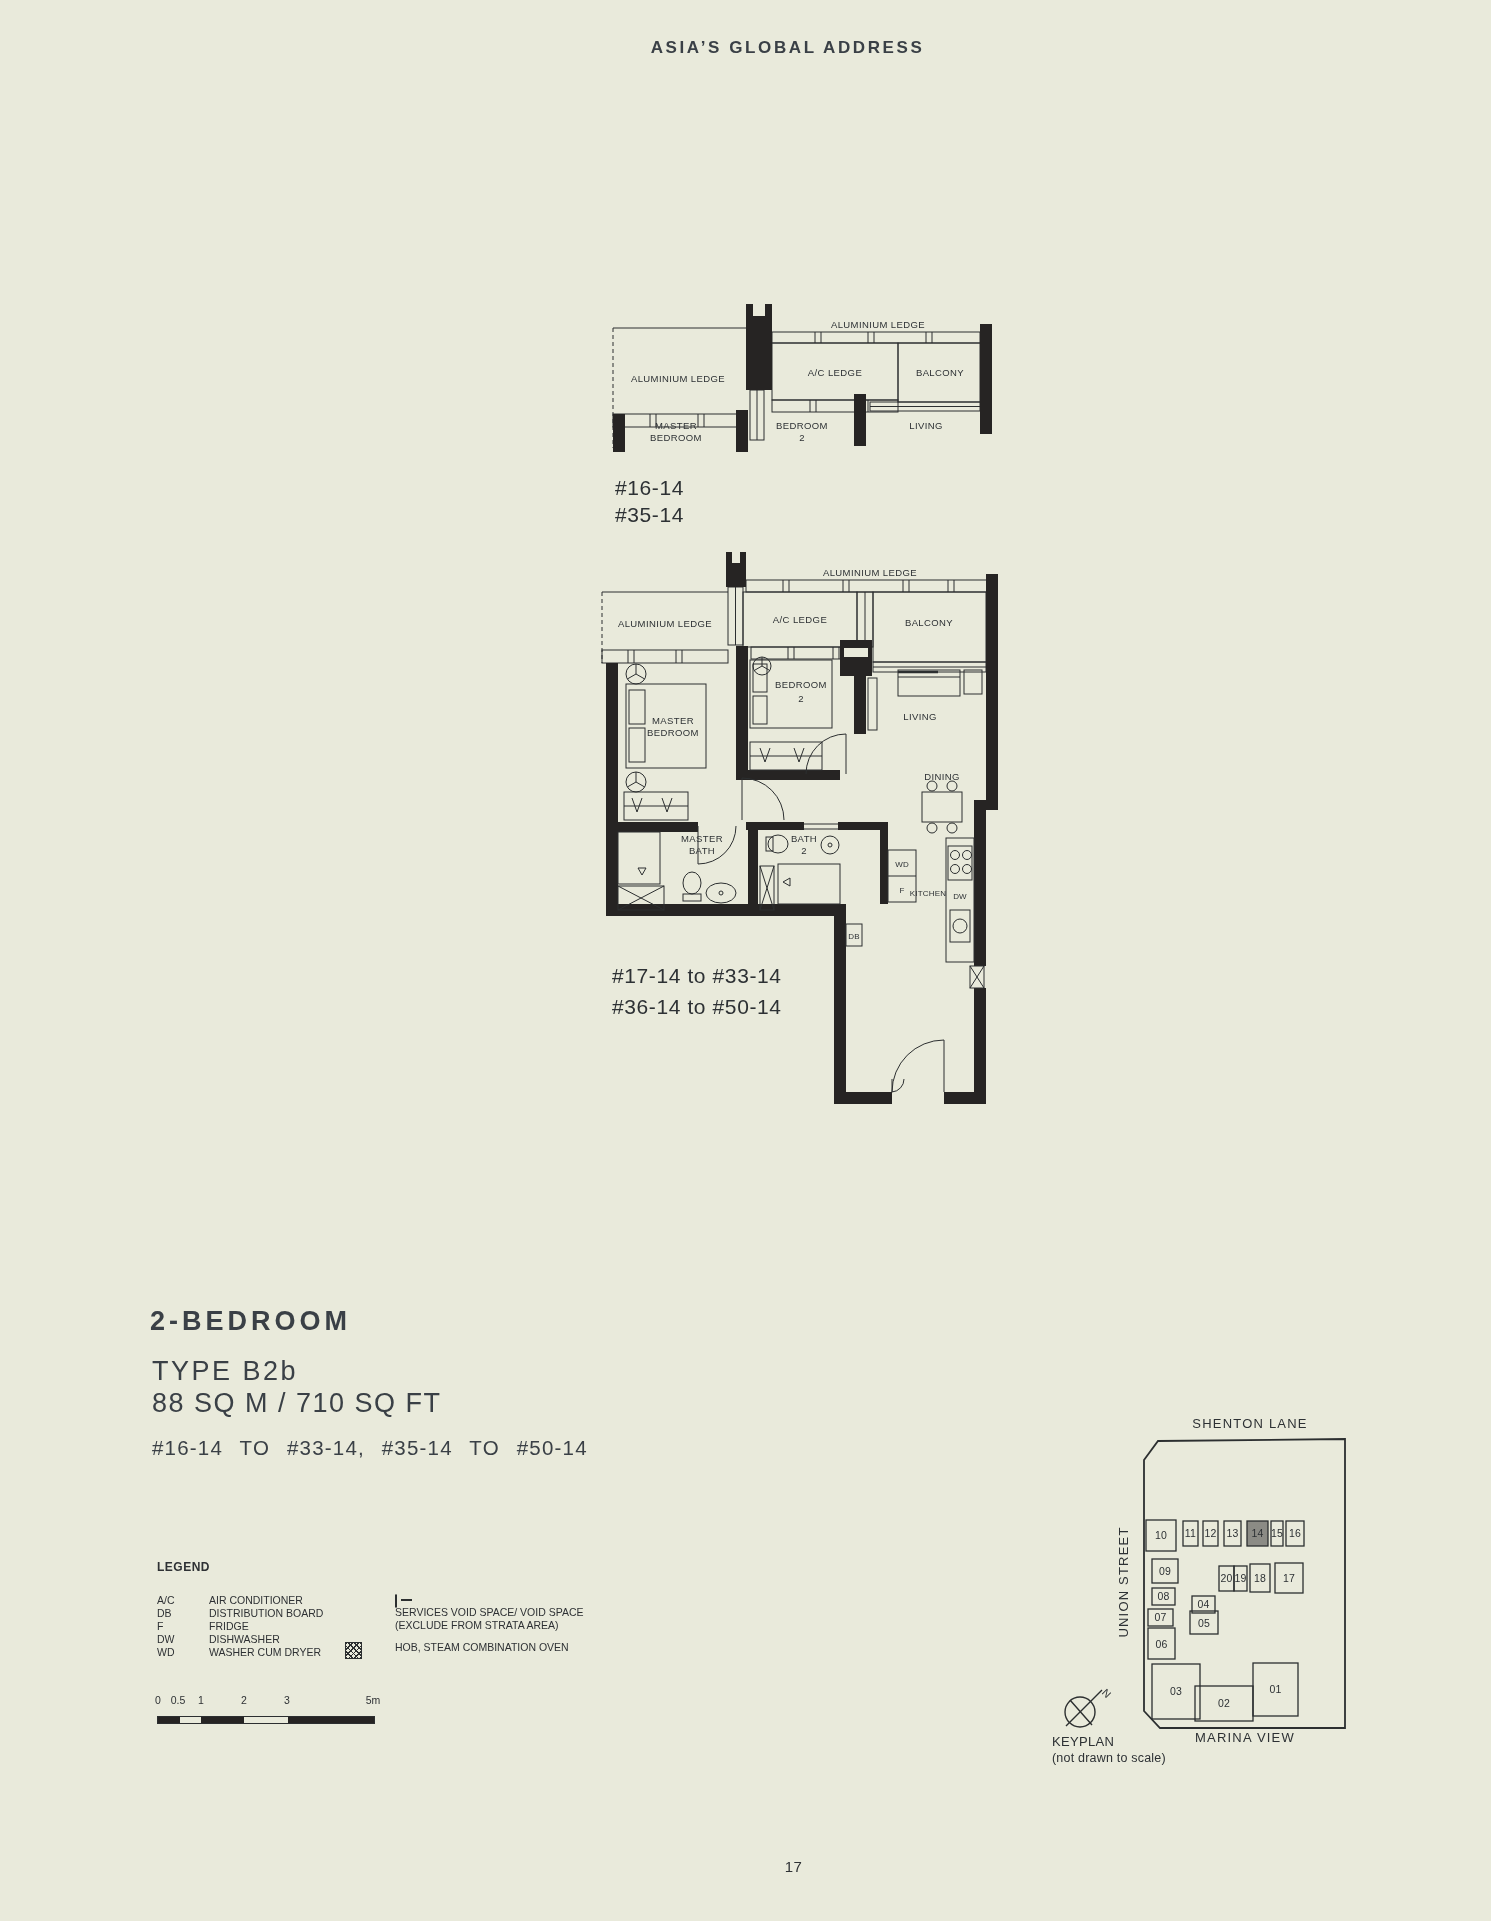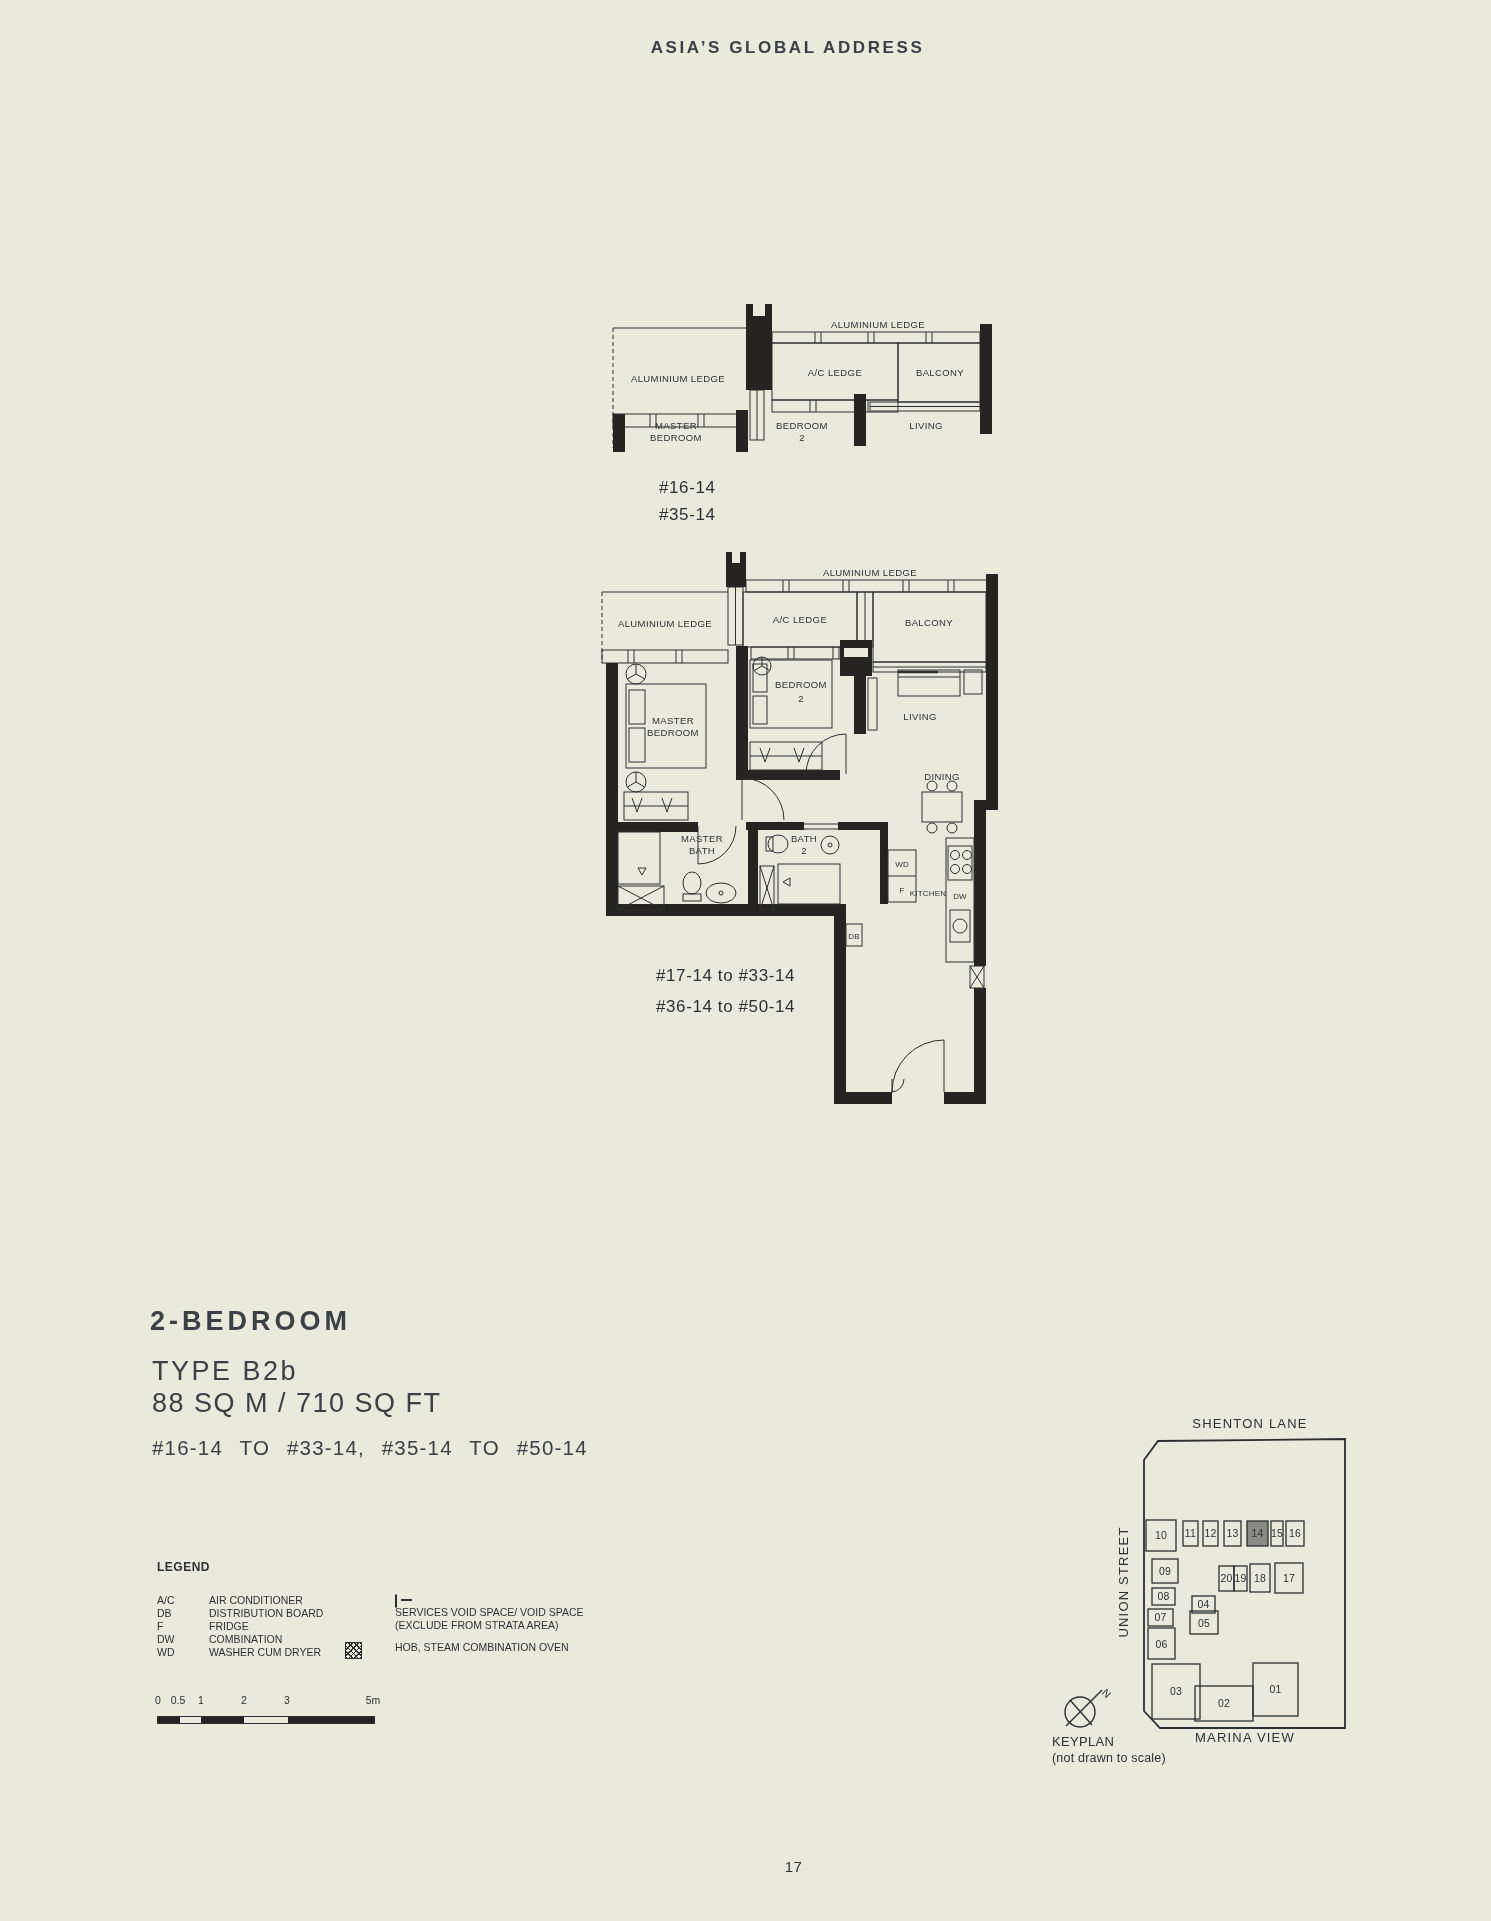--- a/index.html
+++ b/index.html
@@ -21,21 +21,21 @@
   svg text{
     fill:#2d3134;
     font-family:"Liberation Sans", sans-serif;
     font-size:9.5px;letter-spacing:.4px;
     text-anchor:middle;
   }
   svg text.sm{font-size:8px;letter-spacing:.2px;}
   .ln{stroke:#2c2f30;stroke-width:1;fill:none;}
   .wall{fill:#262423;stroke:none;}
   .bgfill{fill:#e9eadb;stroke:none;}
-  .unitstack{position:absolute;font-size:17px;letter-spacing:.6px;color:#2d3134;margin-left:44px;}
+  .unitstack{position:absolute;font-size:21px;letter-spacing:.6px;color:#2d3134;}
   .unitstack div{line-height:27px;}
   .unitstack.fp div{line-height:31px;}
   .title-name{position:absolute;left:150px;top:1306px;font-size:27px;font-weight:bold;letter-spacing:4px;color:#3a4046;}
   .title-type{position:absolute;left:152px;top:1356px;font-size:27px;letter-spacing:2.5px;color:#3a4046;}
   .title-area{position:absolute;left:152px;top:1388px;font-size:27px;letter-spacing:1.5px;color:#3a4046;}
   .title-range{position:absolute;left:152px;top:1436px;font-size:20.5px;letter-spacing:1.2px;word-spacing:10px;color:#3a4046;}
   .legend{position:absolute;left:157px;top:1560px;width:560px;font-size:10.5px;}
   .legend-hd{font-size:12px;font-weight:bold;letter-spacing:.5px;}
   .lg-rows{position:absolute;left:0;top:34px;}
   .lg-row{display:flex;line-height:13px;}
@@ -275,21 +275,21 @@
       <div class="lg-row">
           <span class="lg-abbr">DB</span>
           <span>DISTRIBUTION BOARD</span>
         </div>
       <div class="lg-row">
           <span class="lg-abbr">F</span>
           <span>FRIDGE</span>
         </div>
       <div class="lg-row">
           <span class="lg-abbr">DW</span>
-          <span>COMBINATION</span>
+          <span>DISHWASHER</span>
         </div>
       <div class="lg-row">
           <span class="lg-abbr">WD</span>
           <span>WASHER CUM DRYER</span>
         </div>
     </div>
     <div class="lg-sym">
       <div class="sym-row">
         <span class="sym-icon void-icon"></span>
         <div class="sym-l">SERVICES VOID SPACE/ VOID SPACE</div>

